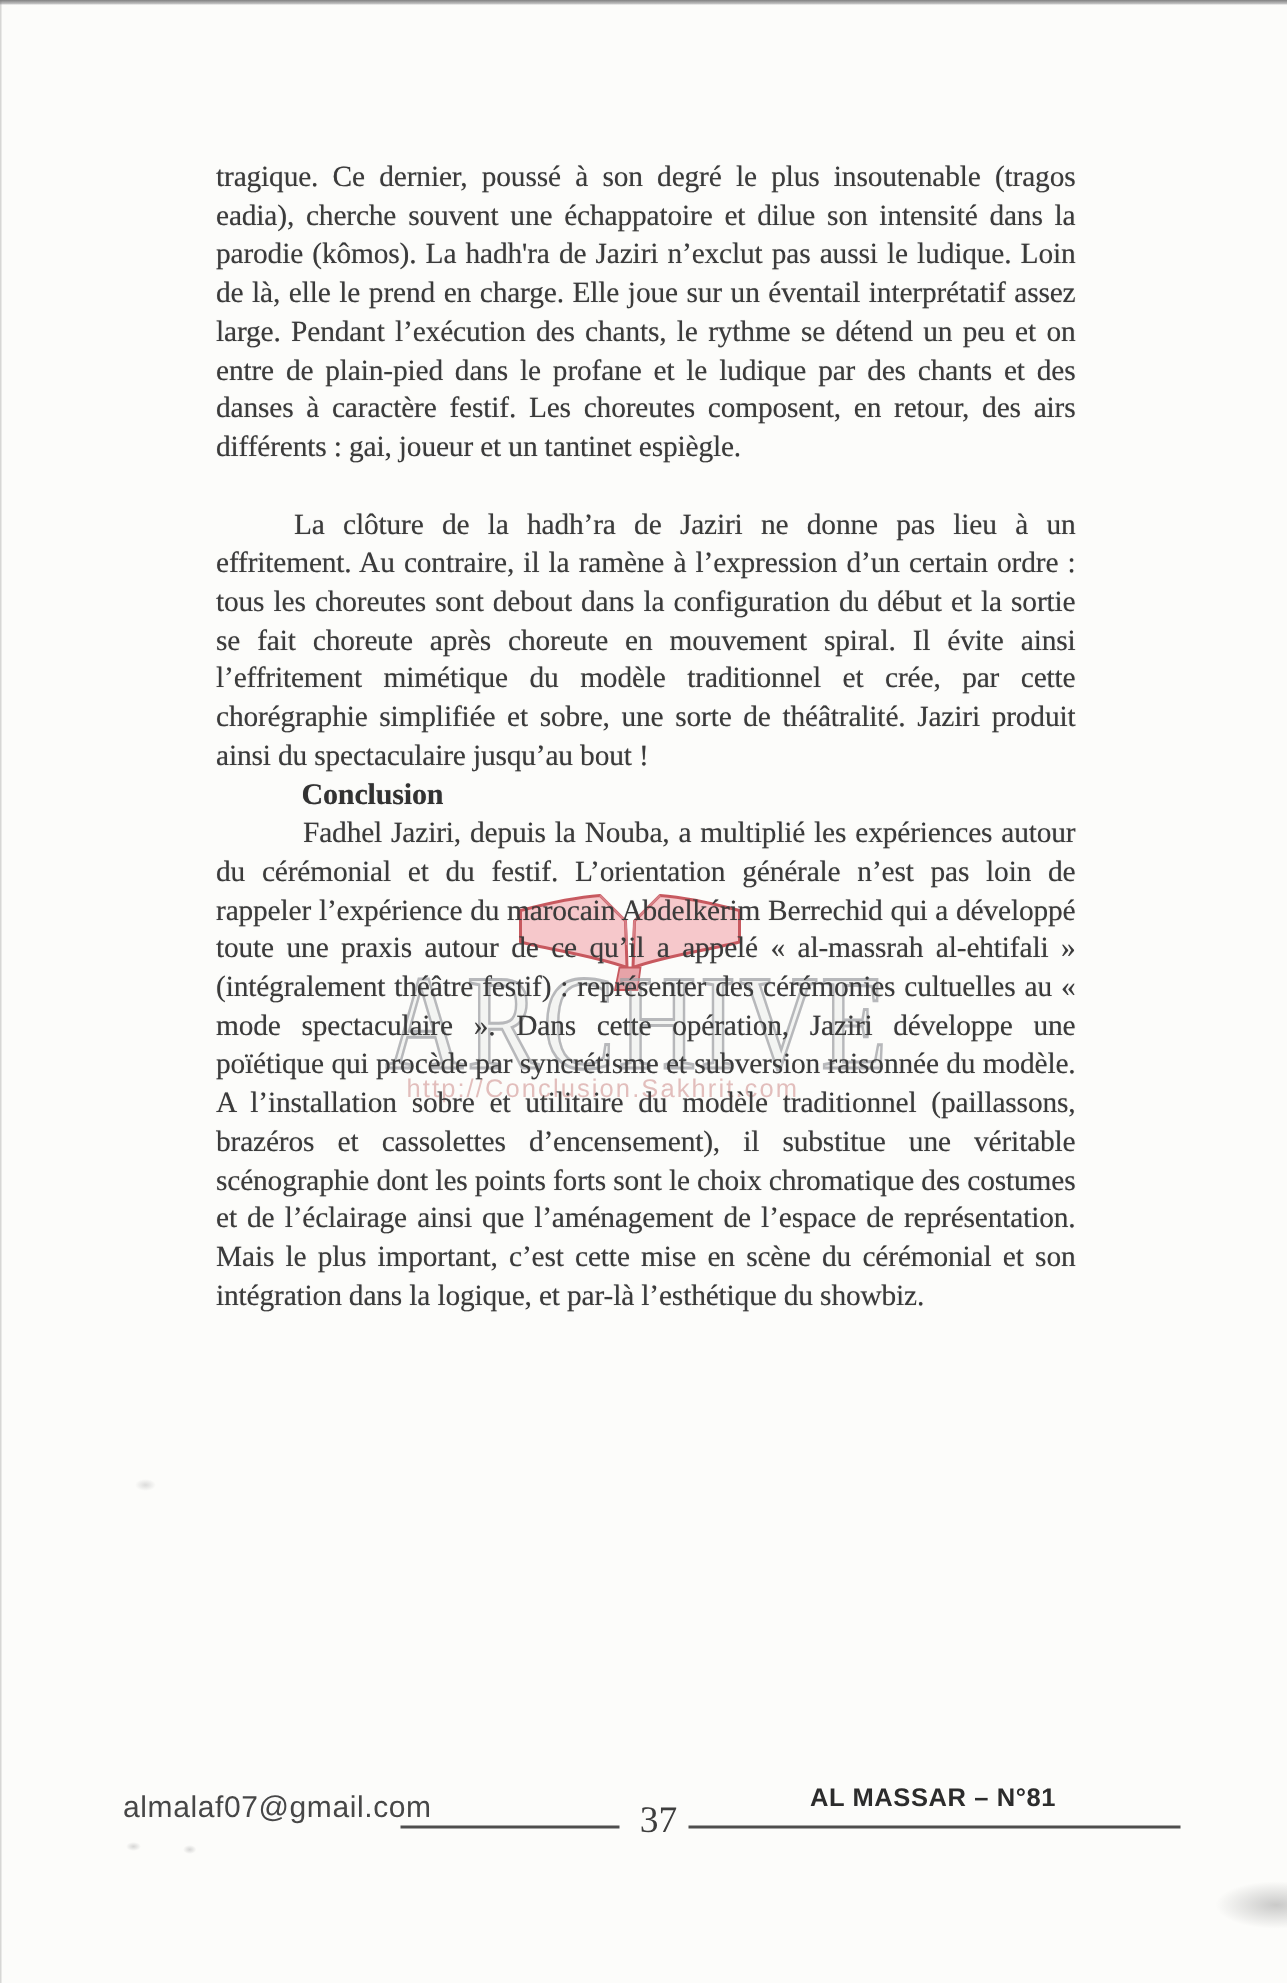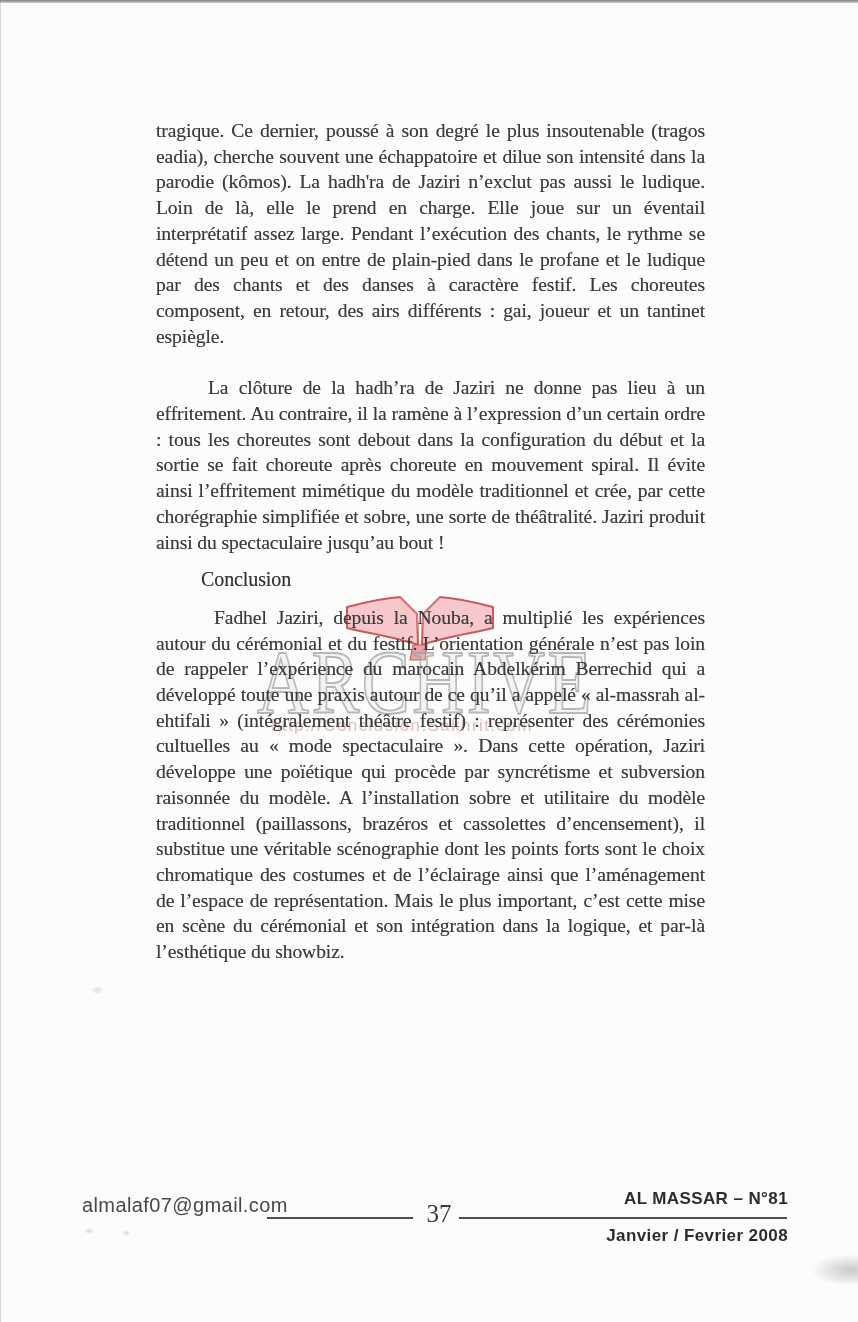--- a/index.html
+++ b/index.html
@@ -42,27 +42,27 @@
     position: absolute;
     left: 144px; top: 106px; width: 573px;
     color: #3b3b3b;
     font-size: 19.6px;
     line-height: 25.7px;
     text-align: justify;
     letter-spacing: -0.1px;
     text-shadow: 0 0 0.5px rgba(55,55,55,0.55);
     z-index: 2;
   }
-  .body-text p { margin: 12px; }
+  .body-text p { margin: 0; }
   .para-2 { margin-top: 26px !important; text-indent: 52px; }
   .para-3 { text-indent: 58px; }
   .conclusion-heading {
-    margin: 0 0 12px 57px;
+    margin: 0 0 0 57px;
     font-size: 20px;
-    font-weight: normal;
+    font-weight: bold;
     color: #323232;
   }
 
   
   .watermark { position: absolute; z-index: 1; pointer-events: none; }
   .wm-logo { position: absolute; left: 344px; top: 590px; width: 152px; height: 72px; opacity: 0.9; }
   .wm-title {
     position: absolute; left: 257px; top: 638px;
     font-family: "Liberation Serif", serif;
     font-size: 90px;
@@ -93,21 +93,20 @@
   .rule-left  { left: 267px; top: 1217px; width: 146px; }
   .rule-right { left: 459px; top: 1217px; width: 328px; }
   .page-number {
     position: absolute; left: 419px; top: 1200px; width: 40px;
     text-align: center;
     font-family: "Liberation Serif", serif;
     font-size: 25px; color: #3d3d3d;
   }
   .journal-title {
     position: absolute; left: 540px; top: 1189px; width: 248px;
-    text-align: right;
     font-family: "Liberation Sans", sans-serif;
     font-size: 17px; font-weight: bold; color: #2c2c2c; letter-spacing: 0.4px;
   }
   .issue-date {
     position: absolute; left: 540px; top: 1226px; width: 248px;
     text-align: right;
     font-family: "Liberation Sans", sans-serif;
     font-size: 17px; font-weight: bold; color: #2c2c2c; letter-spacing: 0.4px;
   }
 </style>
@@ -140,15 +139,14 @@
     <p class="para-2">La clôture de la hadh’ra de Jaziri ne donne pas lieu à un effritement. Au contraire, il la ramène à l’expression d’un certain ordre : tous les choreutes sont debout dans la configuration du début et la sortie se fait choreute après choreute en mouvement spiral. Il évite ainsi l’effritement mimétique du modèle traditionnel et crée, par cette chorégraphie simplifiée et sobre, une sorte de théâtralité. Jaziri produit ainsi du spectaculaire jusqu’au bout !</p>
     <h3 class="conclusion-heading">Conclusion</h3>
     <p class="para-3">Fadhel Jaziri, depuis la Nouba, a multiplié les expériences autour du cérémonial  et du festif. L’orientation générale n’est pas loin de rappeler l’expérience du marocain Abdelkérim Berrechid qui a développé toute une praxis autour de ce qu’il a appelé « al-massrah al-ehtifali » (intégralement théâtre festif) : représenter des cérémonies cultuelles au « mode spectaculaire ». Dans cette opération, Jaziri développe une poïétique qui procède par syncrétisme et subversion raisonnée du modèle. A l’installation sobre et utilitaire du modèle traditionnel (paillassons, brazéros et cassolettes d’encensement), il substitue une véritable scénographie dont les points forts sont le choix chromatique des costumes et de l’éclairage ainsi que l’aménagement de l’espace de représentation. Mais le plus important, c’est cette mise en scène du cérémonial et son intégration dans la logique, et par-là l’esthétique du showbiz.</p>
   </div>
 
   <div class="footer-email">almalaf07@gmail.com</div>
   <div class="rule rule-left"></div>
   <div class="page-number">37</div>
   <div class="rule rule-right"></div>
   <div class="journal-title">AL MASSAR – N°81</div>
-  <div class="issue-date">Janvier / Fevrier 2008</div>
 
 </div>
 
 </body></html>

